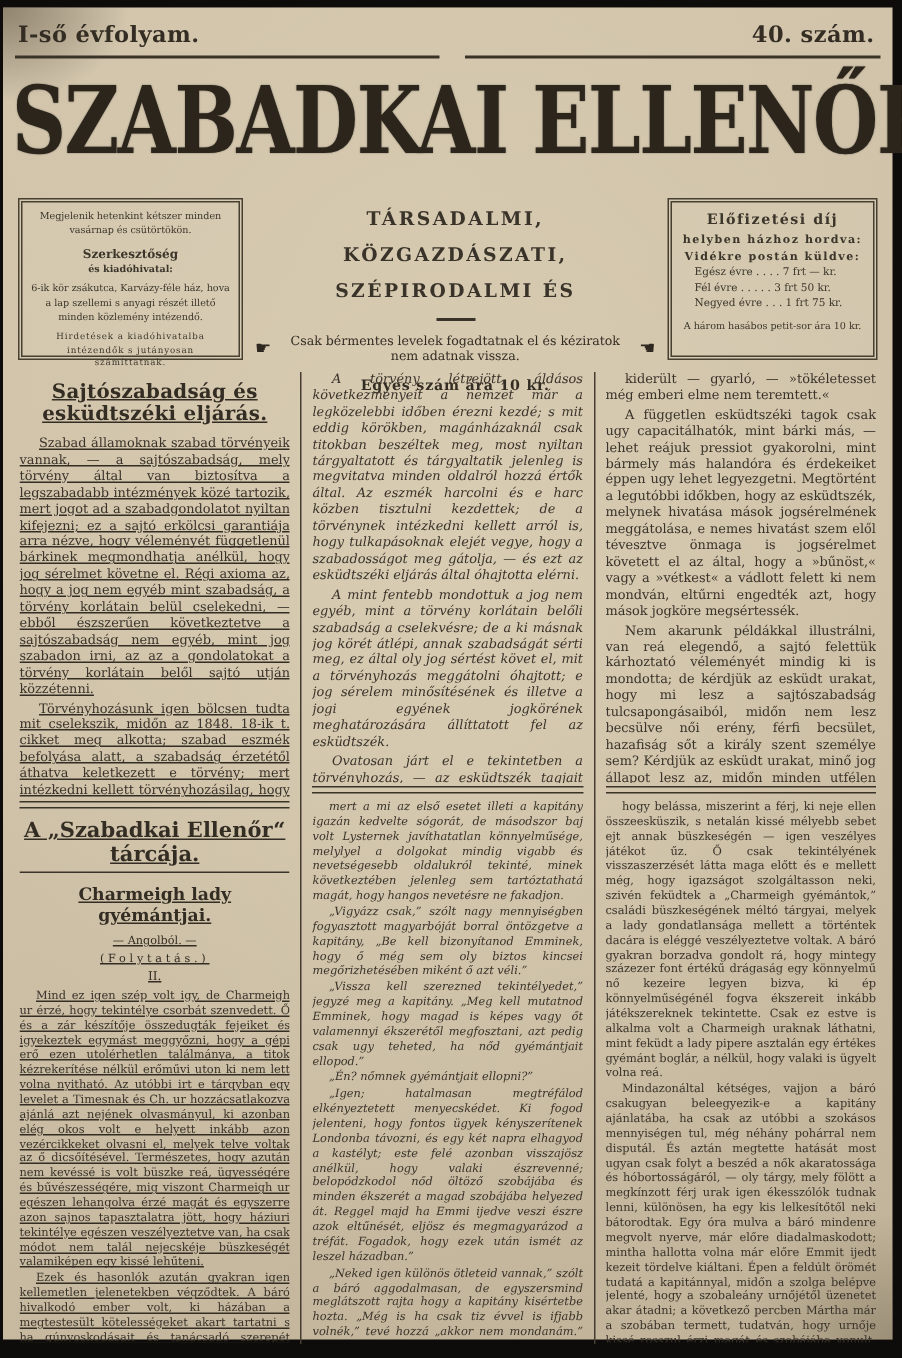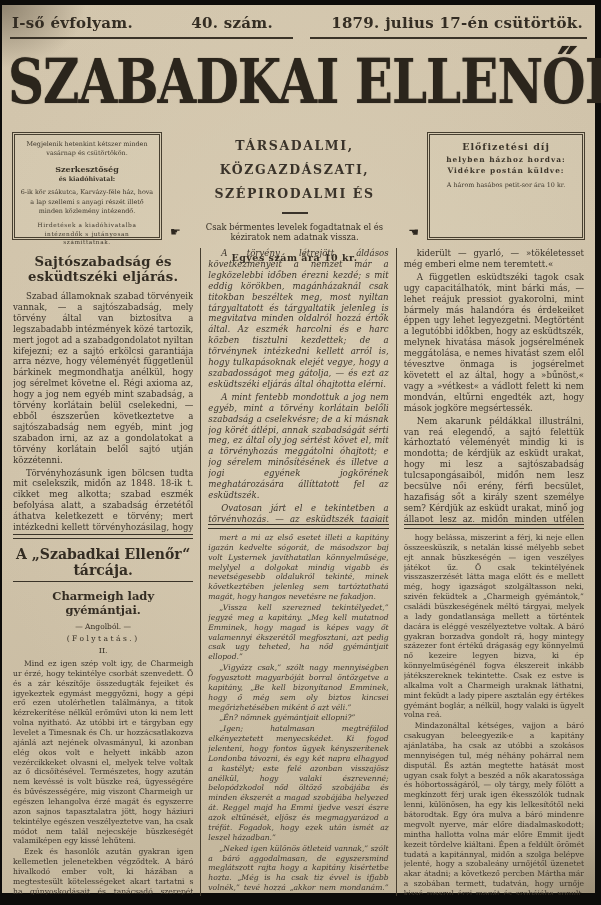--- a/index.html
+++ b/index.html
@@ -23,34 +23,34 @@
   .nameplate{
     text-align:center;height:82px;line-height:84px;white-space:nowrap;
     font-size:51px;font-weight:bold;letter-spacing:-1px;color:#2b251c;
     transform:scale(.98,1.22);transform-origin:50% 55%;
     text-shadow:0 0 1px rgba(43,37,28,.6);
   }
   .mast{display:flex;gap:8px;padding:10px 10px 0 10px;height:118px;}
   .mast .box{border:3px double #473f30;padding:5px 5px;background:rgba(255,250,235,.06);
     text-align:center;color:#3c352a;}
   .box.left{width:150px;font-size:6.4px;line-height:1.45;}
-  .box.right{width:158px;font-size:7px;line-height:1.5;}
+  .box.right{width:140px;font-size:7px;line-height:1.5;}
   .box .b{font-weight:bold;}
   .box .sp{letter-spacing:1px;font-weight:bold;}
   .box .tiny-caps{font-size:5.8px;letter-spacing:.6px;margin-top:5px;}
   .box .rows{text-align:left;padding-left:10px;}
   .mast-center{flex:1;text-align:center;padding-top:2px;}
   .subtitle{font-size:12.5px;font-weight:bold;letter-spacing:1.6px;line-height:1.9;color:#3a332a;}
   .dash-divider{width:26px;border-top:2px solid #3a332a;margin:7px auto 8px auto;}
   .notice-row{font-size:8.4px;display:flex;align-items:center;justify-content:center;gap:5px;}
   .manicule{font-family:"DejaVu Sans",sans-serif;font-size:12px;line-height:1;color:#2e2820;}
   .single-price{font-size:9.5px;font-weight:bold;margin-top:10px;letter-spacing:.5px;}
   .cols{display:flex;margin:8px 10px 0 10px;height:648px;}
   .col{flex:1;padding:0 7px;min-width:0;}
-  .col.c1{padding-left:1px;border-right:1px solid #453d2f;}
+  .col.c1{padding-left:1px;border-right:1px solid #453d2f;text-decoration:underline;}
   .col.c2{border-right:1px solid #453d2f;font-style:italic;}
   .col.c3{padding-right:1px;}
   .art-zone{overflow:hidden;}
   .c1 .art-zone{height:284px;}
   .c2 .art-zone,.c3 .art-zone{height:274px;}
   .headline{font-size:13.2px;font-weight:bold;text-align:center;margin:6px 0 7px 0;letter-spacing:.2px;}
   .art p{font-size:8.6px;line-height:1.27;text-align:justify;margin:0 0 2px 0;text-indent:13px;
     color:#38territ312a;}
   .art p, .feu p{color:#3a332a;}
   .dbl-rule{height:5px;border-top:1.5px solid #3a3328;border-bottom:1px solid #3a3328;margin:2px 0 4px 0;}
@@ -66,21 +66,20 @@
   .feu p{font-size:7.6px;line-height:1.3;text-align:justify;margin:0 0 1px 0;text-indent:11px;}
 </style>
 </head>
 <body>
 
 <div class="paper">
 
   <div class="hdr-row">
     <span>I-ső évfolyam.</span>
     <span>40. szám.</span>
-    <span>1879. julius 17-én csütörtök.</span>
   </div>
   <div class="hdr-rule">
     <span class="seg l"></span>
     <span class="seg r"></span>
   </div>
 
   <div class="nameplate">SZABADKAI ELLENŐR.</div>
 
   <div class="mast">
 
@@ -100,20 +99,25 @@
         <span>Csak bérmentes levelek fogadtatnak el és kéziratok nem adatnak vissza.</span>
         <span class="manicule">☚</span>
       </div>
       <div class="single-price">Egyes szám ára 10 kr.</div>
     </div>
 
     <div class="box right">
       <div class="b" style="font-size:9.5px;letter-spacing:1px;">Előfizetési díj</div>
       <div class="sp" style="font-size:7.4px;">helyben házhoz hordva:</div>
       <div class="sp" style="font-size:7.4px;">Vidékre postán küldve:</div>
+      <div class="rows">
+        <div>Egész évre . . . . 7 frt — kr.</div>
+        <div>Fél évre . . . . . 3 frt 50 kr.</div>
+        <div>Negyed évre . . . 1 frt 75 kr.</div>
+      </div>
       <div style="margin-top:5px;font-size:6.4px;">A három hasábos petit-sor ára 10 kr.</div>
     </div>
 
   </div>
 
   <div class="cols">
 
     <div class="col c1">
       <div class="art-zone art">
         <div class="headline">Sajtószabadság és esküdtszéki eljárás.</div>
@@ -135,22 +139,22 @@
 
     <div class="col c2">
       <div class="art-zone art">
         <p>A törvény létrejött, áldásos következményeit a nemzet már a legközelebbi időben érezni kezdé; s mit eddig körökben, magánházaknál csak titokban beszéltek meg, most nyiltan tárgyaltatott és tárgyaltatik jelenleg is megvitatva minden oldalról hozzá értők által. Az eszmék harcolni és e harc közben tisztulni kezdettek; de a törvénynek intézkedni kellett arról is, hogy tulkapásoknak elejét vegye, hogy a szabadosságot meg gátolja, — és ezt az esküdtszéki eljárás által óhajtotta elérni.</p>
         <p>A mint fentebb mondottuk a jog nem egyéb, mint a törvény korlátain belőli szabadság a cselekvésre; de a ki másnak jog körét átlépi, annak szabadságát sérti meg, ez által oly jog sértést követ el, mit a törvényhozás meggátolni óhajtott; e jog sérelem minősítésének és illetve a jogi egyének jogkörének meghatározására állíttatott fel az esküdtszék.</p>
         <p>Ovatosan járt el e tekintetben a törvényhozás, — az esküdtszék tagjait független, befolyástól ment és érdeknélküli polgárokból állítván össze; mint minden emberi intézmény, ugy az esküdtszéki is — miként idők folytán</p>
       </div>
       <div class="dbl-rule"></div>
       <div class="feu-zone feu">
         <p>mert a mi az első esetet illeti a kapitány igazán kedvelte sógorát, de másodszor baj volt Lysternek javíthatatlan könnyelműsége, melylyel a dolgokat mindig vigabb és nevetségesebb oldalukról tekinté, minek következtében jelenleg sem tartóztathatá magát, hogy hangos nevetésre ne fakadjon.</p>
+        <p>„Vigyázz csak,” szólt nagy mennyiségben fogyasztott magyarbóját borral öntözgetve a kapitány, „Be kell bizonyítanod Emminek, hogy ő még sem oly biztos kincsei megőrizhetésében miként ő azt véli.”</p>
         <p>„Vissza kell szerezned tekintélyedet,” jegyzé meg a kapitány. „Meg kell mutatnod Emminek, hogy magad is képes vagy őt valamennyi ékszerétől megfosztani, azt pedig csak ugy teheted, ha nőd gyémántjait ellopod.”</p>
-        <p>„Vigyázz csak,” szólt nagy mennyiségben fogyasztott magyarbóját borral öntözgetve a kapitány, „Be kell bizonyítanod Emminek, hogy ő még sem oly biztos kincsei megőrizhetésében miként ő azt véli.”</p>
         <p>„Én? nőmnek gyémántjait ellopni?”</p>
         <p>„Igen; hatalmasan megtréfálod elkényeztetett menyecskédet. Ki fogod jelenteni, hogy fontos ügyek kényszerítenek Londonba távozni, és egy két napra elhagyod a kastélyt; este felé azonban visszajösz anélkül, hogy valaki észrevenné; belopódzkodol nőd öltöző szobájába és minden ékszerét a magad szobájába helyezed át. Reggel majd ha Emmi ijedve veszi észre azok eltűnését, eljösz és megmagyarázod a tréfát. Fogadok, hogy ezek után ismét az leszel házadban.”</p>
         <p>„Neked igen különös ötleteid vannak,” szólt a báró aggodalmasan, de egyszersmind meglátszott rajta hogy a kapitány kisértetbe hozta. „Még is ha csak tiz évvel is ifjabb volnék,” tevé hozzá „akkor nem mondanám.” — — —</p>
 
       </div>
     </div>
 
     <div class="col c3">
       <div class="art-zone art">
         <p>kiderült — gyarló, — »tökéletesset még emberi elme nem teremtett.«</p>

